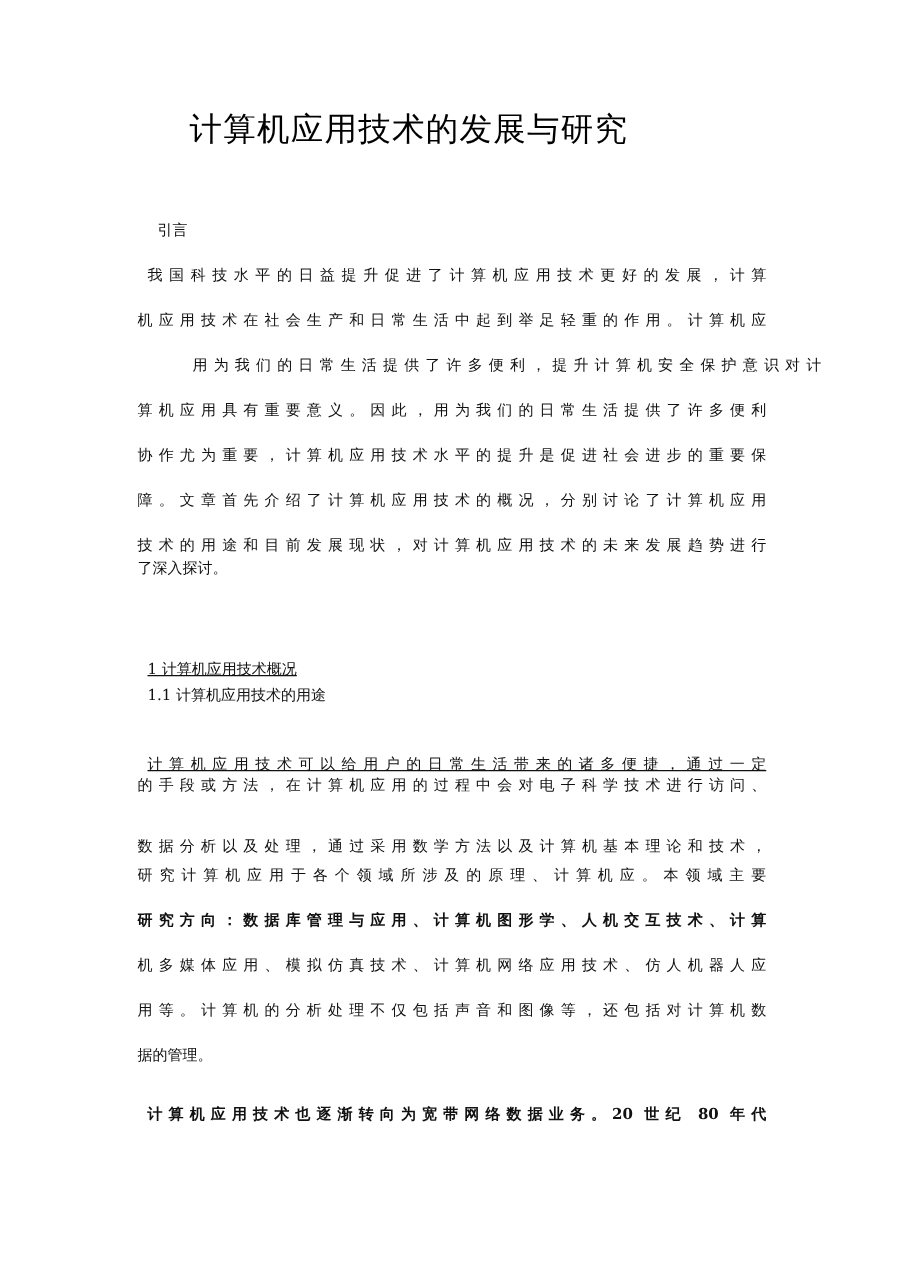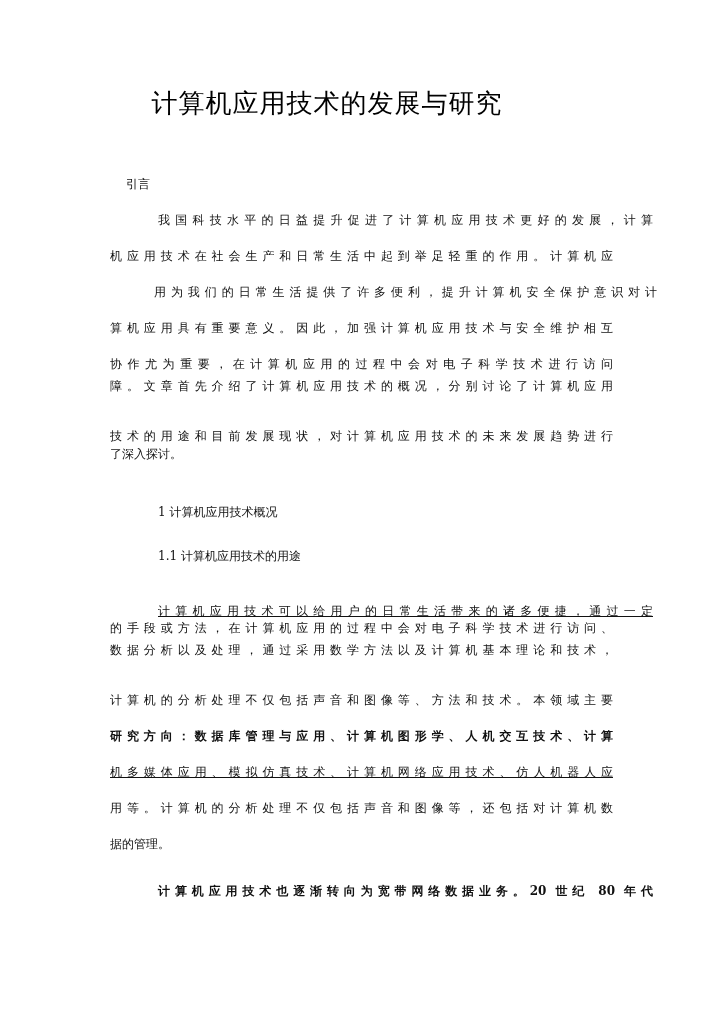--- a/index.html
+++ b/index.html
@@ -4,52 +4,52 @@
 <style>
   html, body { margin:0; padding:0; background:#ffffff; }
   body { width:721px; height:1020px; position:relative; overflow:hidden;
          font-family:"DejaVu Serif", "Liberation Serif", serif; color:#111; }
   .title { position:absolute; top:86px; left:0; width:618px; text-align:center;
            font-size:26px; letter-spacing:1px; color:#000;margin-left:18px; }
   .line { position:absolute; left:110px; width:503px; font-size:12px;
           white-space:nowrap; line-height:22px; text-align:justify;
           text-align-last:justify; }
   .line.last { text-align-last:left; }
-  .indent1 { left:118px; width:495px;margin-left:40px; }
+  .indent1 { left:118px; width:495px; }
   .heading { text-align-last:left; }
 </style>
 </head>
 <body>
 
 <div>
   <div class="title">计算机应用技术的发展与研究</div>
 
   <div class="line heading" style="top:173px; left:126px;">引言</div>
 
   <div>
     <div class="line indent1" style="top:209px;">我国科技水平的日益提升促进了计算机应用技术更好的发展，计算</div>
     <div class="line" style="top:245px;">机应用技术在社会生产和日常生活中起到举足轻重的作用。计算机应</div>
     <div class="line" style="top:281px;margin-left:44px;">用为我们的日常生活提供了许多便利，提升计算机安全保护意识对计</div>
-    <div class="line" style="top:317px;">算机应用具有重要意义。因此，加强计算机应用技术与安全维护相互</div>
-    <div class="line" style="top:353px;">协作尤为重要，在计算机应用的过程中会对电子科学技术进行访问</div>
-    <div class="line" style="top:375px;">障。文章首先介绍了计算机应用技术的概况，分别讨论了计算机应用</div>
+    <div class="line" style="top:317px;">算机应用具有重要意义。因此，用为我们的日常生活提供了许多便利</div>
+    <div class="line" style="top:353px;">协作尤为重要，计算机应用技术水平的提升是促进社会进步的重要保</div>
+    <div class="line" style="top:389px;">障。文章首先介绍了计算机应用技术的概况，分别讨论了计算机应用</div>
     <div class="line" style="top:425px;">技术的用途和目前发展现状，对计算机应用技术的未来发展趋势进行</div>
     <div class="line last" style="top:443px;">了深入探讨。</div>
   </div>
 
-  <div class="line heading indent1" style="top:501px;">1 计算机应用技术概况</div>
+  <div class="line heading indent1" style="top:524px;text-decoration:underline;">1 计算机应用技术概况</div>
   <div class="line heading indent1" style="top:545px;">1.1 计算机应用技术的用途</div>
 
   <div>
     <div class="line indent1" style="top:600px;text-decoration:underline;">计算机应用技术可以给用户的日常生活带来的诸多便捷，通过一定</div>
     <div class="line" style="top:617px;">的手段或方法，在计算机应用的过程中会对电子科学技术进行访问、</div>
-    <div class="line" style="top:639px;">数据分析以及处理，通过采用数学方法以及计算机基本理论和技术，</div>
-    <div class="line" style="top:689px;">计算机的分析处理不仅包括声音和图像等、方法和技术。本领域主要</div>
+    <div class="line" style="top:666px;">数据分析以及处理，通过采用数学方法以及计算机基本理论和技术，</div>
+    <div class="line" style="top:689px;">研究计算机应用于各个领域所涉及的原理、计算机应。本领域主要</div>
     <div class="line" style="top:725px;font-weight:bold;">研究方向：数据库管理与应用、计算机图形学、人机交互技术、计算</div>
-    <div class="line" style="top:761px;text-decoration:underline;">机多媒体应用、模拟仿真技术、计算机网络应用技术、仿人机器人应</div>
+    <div class="line" style="top:761px;">机多媒体应用、模拟仿真技术、计算机网络应用技术、仿人机器人应</div>
     <div class="line" style="top:797px;">用等。计算机的分析处理不仅包括声音和图像等，还包括对计算机数</div>
     <div class="line last" style="top:833px;">据的管理。</div>
   </div>
 
   <div>
     <div class="line indent1" style="top:880px;font-weight:bold;">计算机应用技术也逐渐转向为宽带网络数据业务。20 世纪 80 年代</div>
   </div>
 </div>
 
 </body></html>

